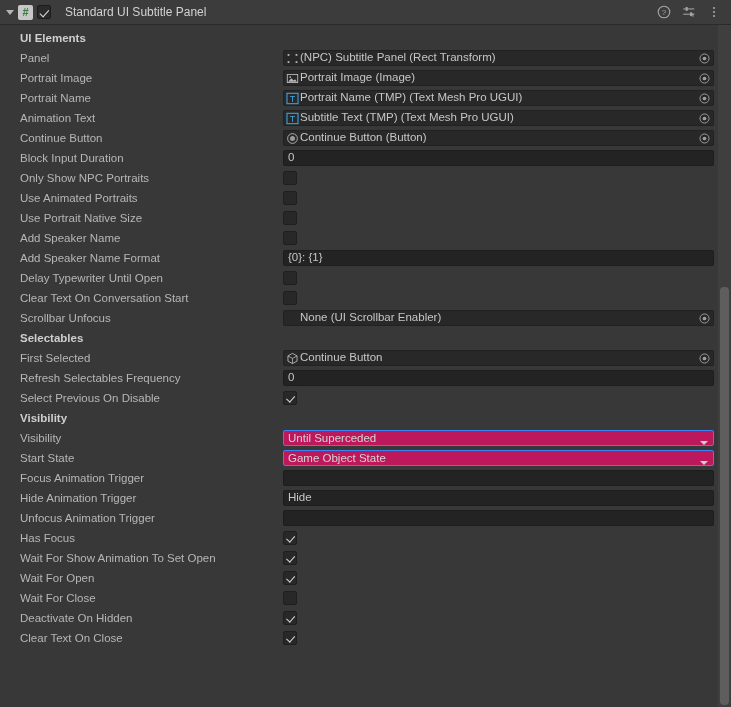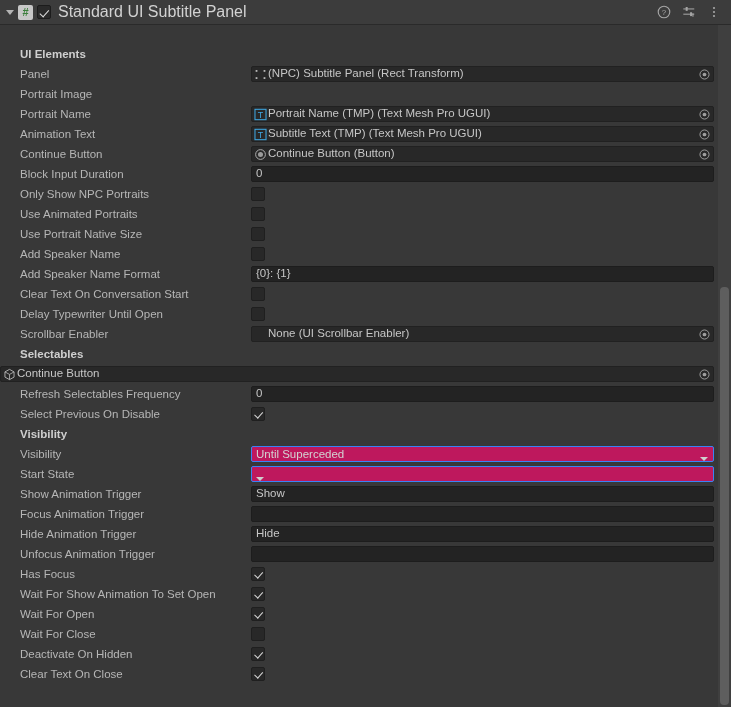--- a/index.html
+++ b/index.html
@@ -76,59 +76,59 @@
     position: absolute;
     left: 3.5px;
     top: 1.5px;
     width: 4px;
     height: 7.5px;
     border: solid #dcdcdc;
     border-width: 0 1.7px 1.7px 0;
     transform: rotate(42deg);
   }
   .header-title {
-    font-size: 16px;
+    font-size: 12px;
     color: #d2d2d2;
     font-weight: normal;
     flex: 1 1 auto;
     white-space: nowrap;
     overflow: hidden;
+    margin-left: 7px;
   }
   .header-icons {
     display: flex;
     align-items: center;
     gap: 11px;
     flex: 0 0 auto;
     margin-right: 4px;
   }
   .hicon { width: 14px; height: 14px; opacity: .75; display:block; }
 
   
   .inspector-body {
     position: relative;
     padding-top: 3px;
-    margin-top: 16px;
   }
   .row {
     height: 20px;
     display: flex;
     align-items: center;
     position: relative;
   }
   .section-header {
     height: 20px;
     display: flex;
     align-items: center;
     font-weight: bold;
     color: #cfcfcf;
     padding-left: 20px;
     font-size: 11.5px;
   }
   .row-label {
-    width: 251px;
+    width: 283px;
     padding-left: 20px;
     box-sizing: border-box;
     color: #b6b6b6;
     white-space: nowrap;
     overflow: hidden;
     flex: 0 0 auto;
   }
   .field-zone {
     flex: 1 1 auto;
     display: flex;
@@ -321,20 +321,38 @@
             <svg viewBox="0 0 16 16" width="13" height="13" xmlns="http://www.w3.org/2000/svg">
               <circle cx="8" cy="8" r="5.6" fill="none" stroke="#9e9e9e" stroke-width="1.2"></circle>
               <circle cx="8" cy="8" r="2.3" fill="#9e9e9e"></circle>
             </svg>
           </span>
         </div>
       </div>
     </div>
     <div class="row">
       <div class="row-label">Portrait Image</div>
+      <div class="field-zone">
+        <div class="object-field">
+          <span class="of-icon">
+            <svg viewBox="0 0 16 16" width="13" height="13" xmlns="http://www.w3.org/2000/svg">
+              <rect x="1.6" y="3" width="12.8" height="10" fill="none" stroke="#b9b9b9" stroke-width="1.1"></rect>
+              <circle cx="5.2" cy="6.3" r="1.1" fill="#b9b9b9"></circle>
+              <path d="M2.6 12 L6.6 7.8 L9.4 10.6 L11.2 9 L13.4 12 Z" fill="#b9b9b9"></path>
+            </svg>
+          </span>
+          <span class="of-label">Portrait Image (Image)</span>
+          <span class="of-picker">
+            <svg viewBox="0 0 16 16" width="13" height="13" xmlns="http://www.w3.org/2000/svg">
+              <circle cx="8" cy="8" r="5.6" fill="none" stroke="#9e9e9e" stroke-width="1.2"></circle>
+              <circle cx="8" cy="8" r="2.3" fill="#9e9e9e"></circle>
+            </svg>
+          </span>
+        </div>
+      </div>
     </div>
     <div class="row">
       <div class="row-label">Portrait Name</div>
       <div class="field-zone">
         <div class="object-field">
           <span class="of-icon">
             <svg viewBox="0 0 16 16" width="13" height="13" xmlns="http://www.w3.org/2000/svg">
               <rect x="1.2" y="1.6" width="13.6" height="12.8" fill="none" stroke="#3fa6e0" stroke-width="1.3"></rect>
               <text x="8" y="12.1" font-size="11" font-family="Liberation Sans, sans-serif" fill="#3fa6e0" text-anchor="middle">T</text>
             </svg>
@@ -423,48 +441,49 @@
     </div>
     <div class="row">
       <div class="row-label">Add Speaker Name Format</div>
       <div class="field-zone">
         <div class="text-field">
           <span>{0}: {1}</span>
         </div>
       </div>
     </div>
     <div class="row">
+      <div class="row-label">Delay Typewriter Until Open</div>
+      <div class="field-zone">
+        <div class="checkbox"></div>
+      </div>
+    </div>
+    <div class="row">
       <div class="row-label">Clear Text On Conversation Start</div>
       <div class="field-zone">
         <div class="checkbox"></div>
       </div>
     </div>
     <div class="row">
-      <div class="row-label">Delay Typewriter Until Open</div>
-      <div class="field-zone">
-        <div class="checkbox"></div>
-      </div>
-    </div>
-    <div class="row">
-      <div class="row-label">Scrollbar Enabler</div>
+      <div class="row-label">Scrollbar Unfocus</div>
       <div class="field-zone">
         <div class="object-field">
           <span class="of-icon"></span>
           <span class="of-label">None (UI Scrollbar Enabler)</span>
           <span class="of-picker">
             <svg viewBox="0 0 16 16" width="13" height="13" xmlns="http://www.w3.org/2000/svg">
               <circle cx="8" cy="8" r="5.6" fill="none" stroke="#9e9e9e" stroke-width="1.2"></circle>
               <circle cx="8" cy="8" r="2.3" fill="#9e9e9e"></circle>
             </svg>
           </span>
         </div>
       </div>
     </div>
     <div class="section-header">Selectables</div>
     <div class="row">
+      <div class="row-label">First Selected</div>
       <div class="field-zone">
         <div class="object-field">
           <span class="of-icon">
             <svg viewBox="0 0 16 16" width="13" height="13" xmlns="http://www.w3.org/2000/svg">
               <path d="M8 1.7 L13.6 4.8 L13.6 11.2 L8 14.3 L2.4 11.2 L2.4 4.8 Z" fill="none" stroke="#b9b9b9" stroke-width="1.1"></path>
               <path d="M2.4 4.8 L8 7.9 L13.6 4.8 M8 7.9 L8 14.3" fill="none" stroke="#b9b9b9" stroke-width="1"></path>
             </svg>
           </span>
           <span class="of-label">Continue Button</span>
           <span class="of-picker">
@@ -497,29 +516,22 @@
         <div class="dropdown-field">
           <span class="dd-text">Until Superceded</span>
           <span class="dd-arrow"></span>
         </div>
       </div>
     </div>
     <div class="row">
       <div class="row-label">Start State</div>
       <div class="field-zone">
         <div class="dropdown-field">
+          <span class="dd-text">Game Object State</span>
           <span class="dd-arrow"></span>
-        </div>
-      </div>
-    </div>
-    <div class="row">
-      <div class="row-label">Show Animation Trigger</div>
-      <div class="field-zone">
-        <div class="text-field">
-          <span>Show</span>
         </div>
       </div>
     </div>
     <div class="row">
       <div class="row-label">Focus Animation Trigger</div>
       <div class="field-zone">
         <div class="text-field">
           <span></span>
         </div>
       </div>

